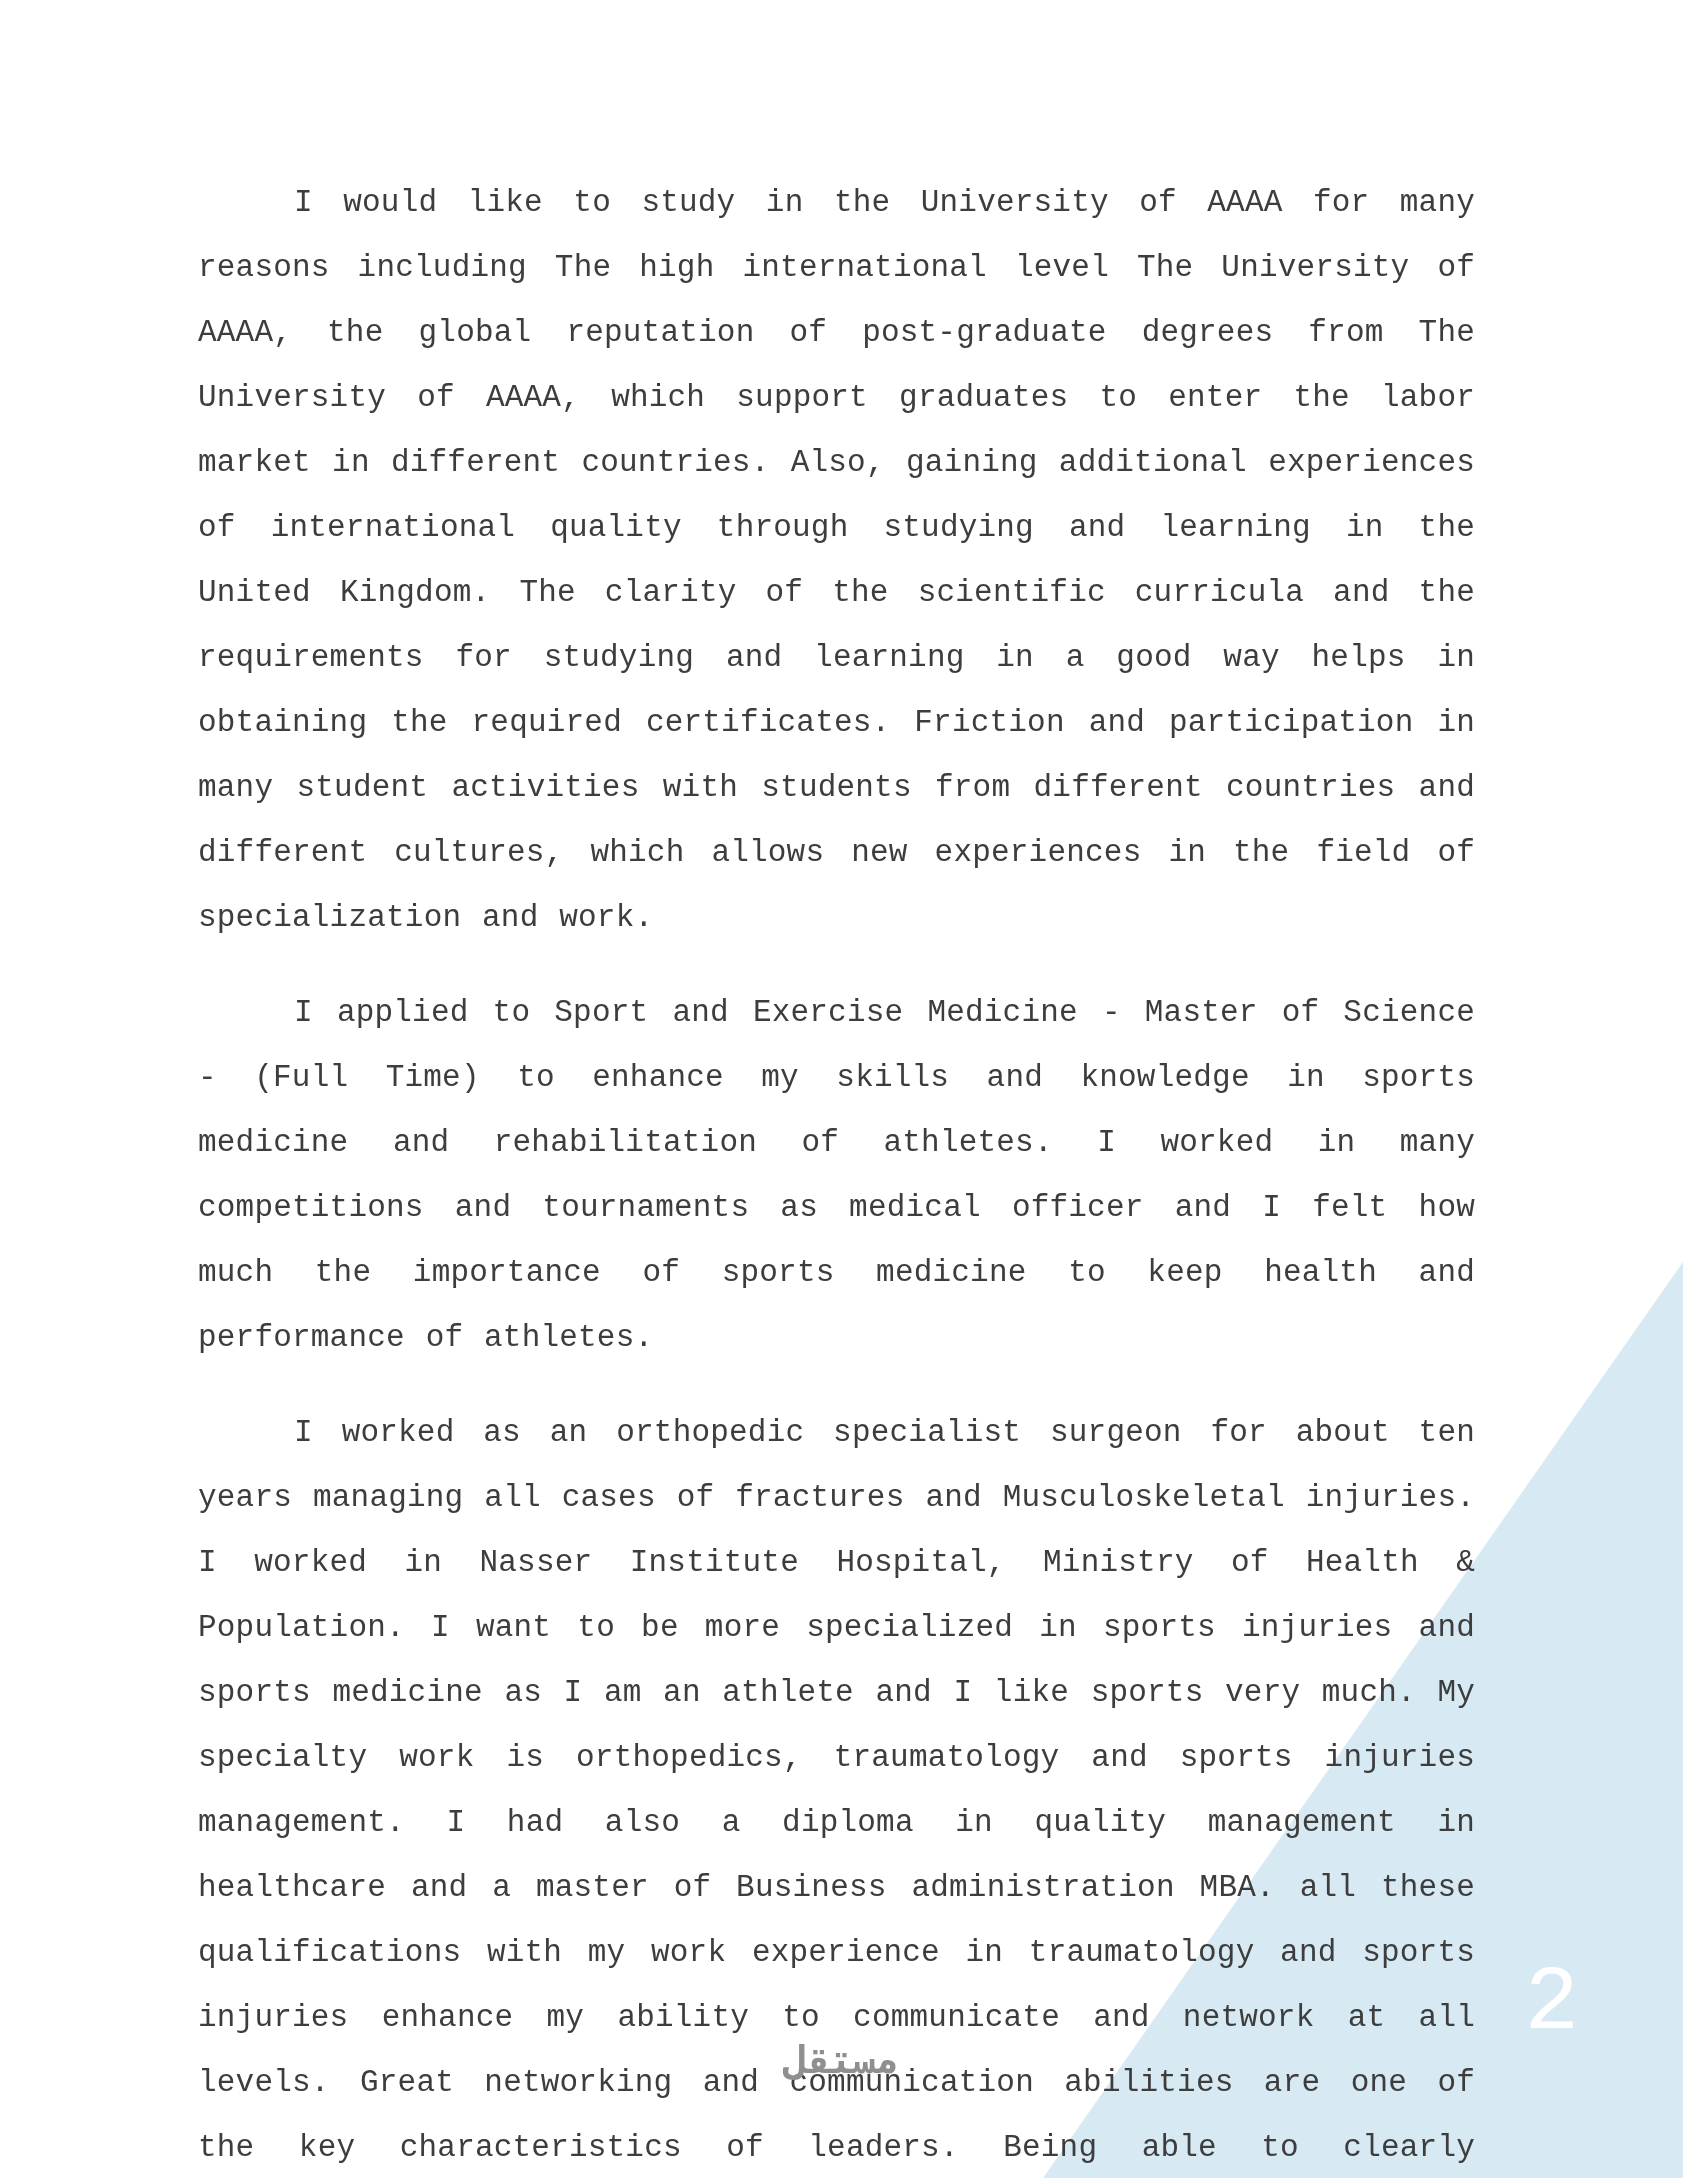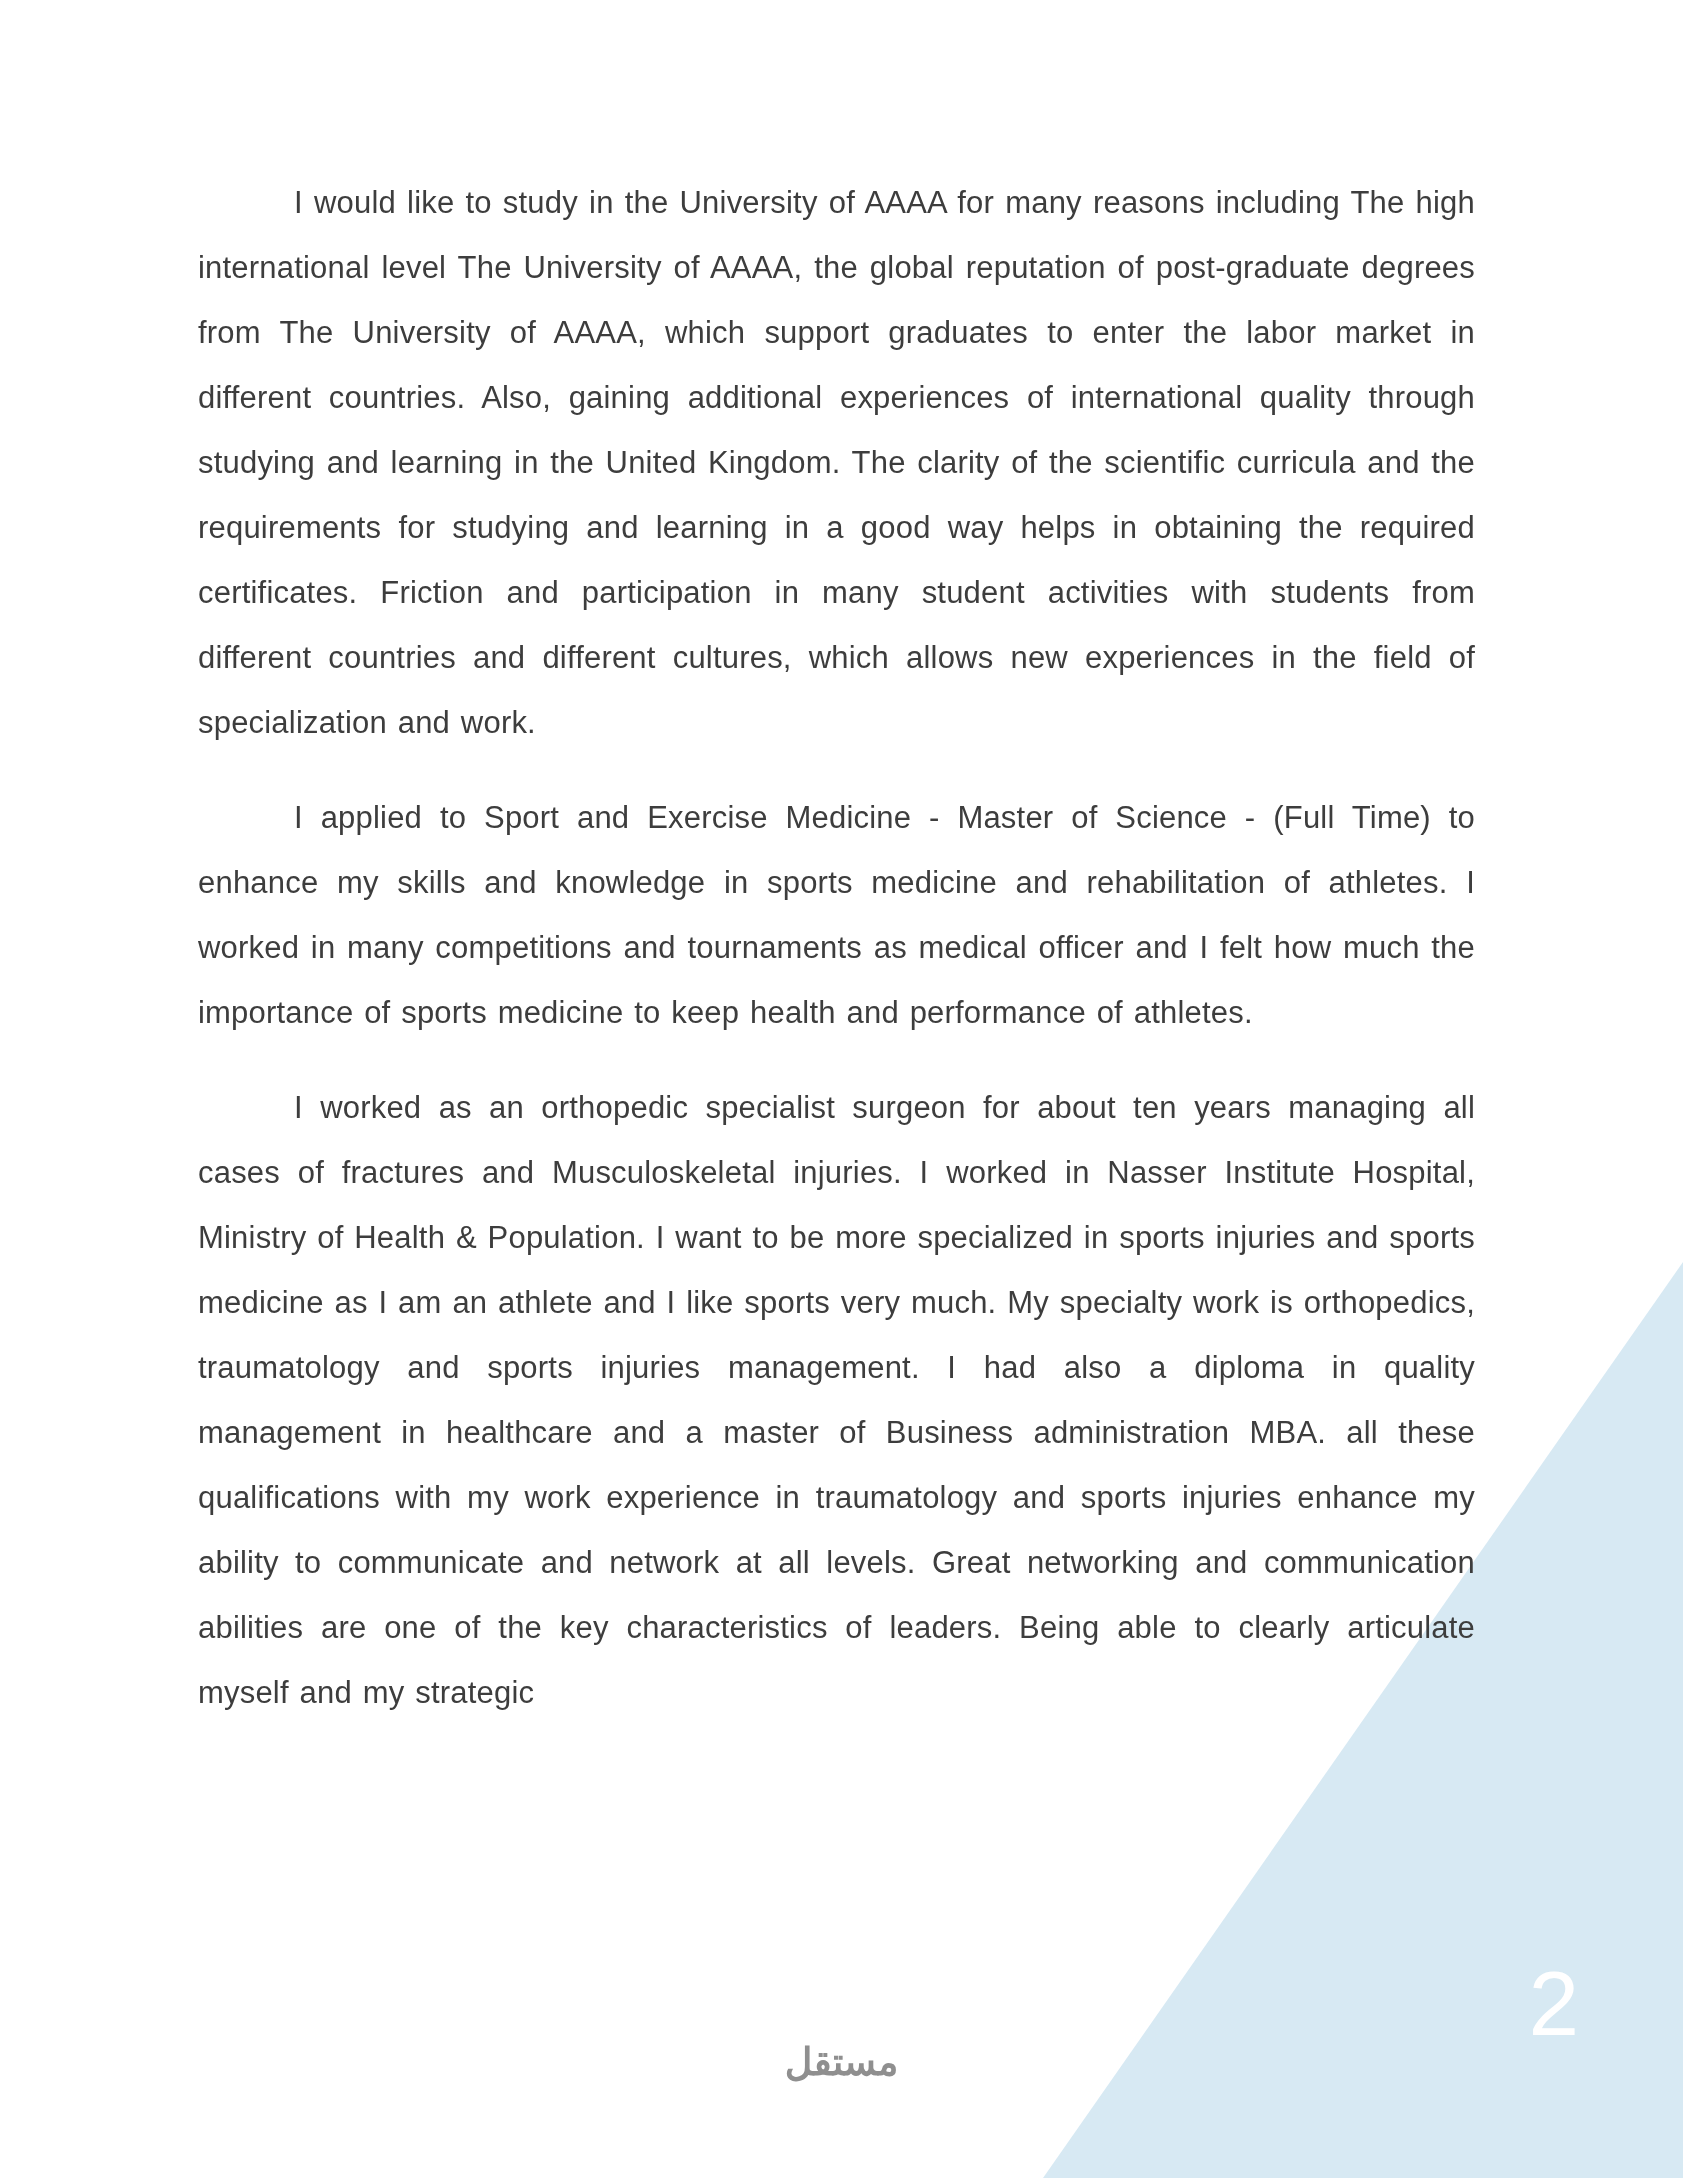--- a/index.html
+++ b/index.html
@@ -6,21 +6,21 @@
     margin: 0;
     padding: 0;
     background: #ffffff;
   }
   .page {
     position: relative;
     width: 1683px;
     height: 2178px;
     background: #ffffff;
     overflow: hidden;
-    font-family: Liberation Sans, sans-serif;
+    font-family: Liberation Mono, monospace;
   }
   .content {
     position: absolute;
     top: 0;
     left: 198px;
     width: 1277px;
     padding-top: 170px;
     z-index: 2;
   }
   .para {

